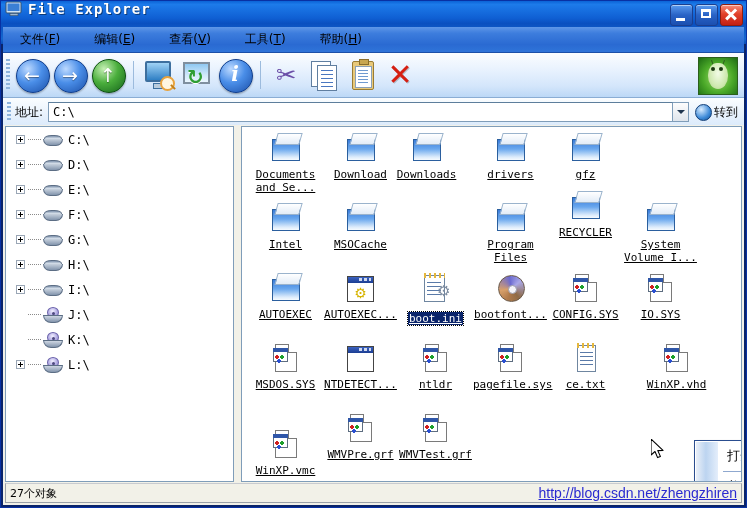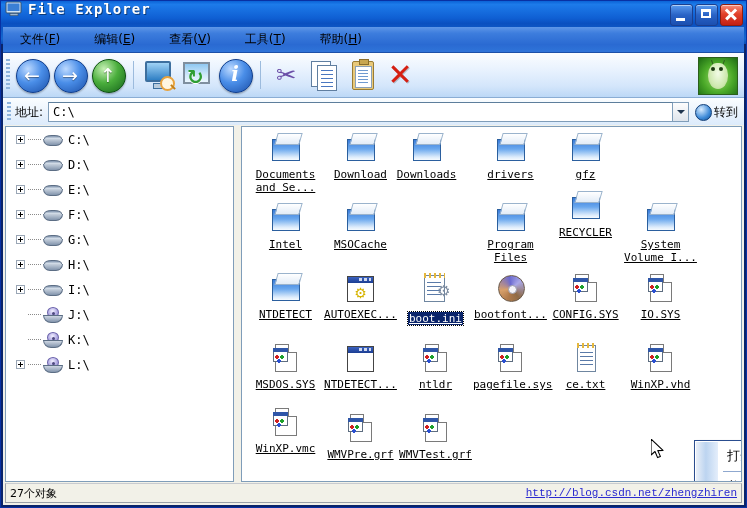--- a/index.html
+++ b/index.html
@@ -228,21 +228,21 @@
     font-family:"DejaVu Sans","Liberation Sans",sans-serif;font-size:13px;color:#000;cursor:default;z-index:2;}
   .ctxsep{position:relative;height:1px;background:#8fa8cf;margin:2px 4px 2px 28px;z-index:2;}
 
   
   #statusbar{
     position:absolute;left:2px;right:2px;bottom:2px;height:20px;
     background:#f2f1e8;border:1px solid #9aa0a8;border-top-color:#c8cbd0;box-sizing:border-box;
     display:flex;align-items:center;justify-content:space-between;padding:0 4px;
   }
   #status-text{font-family:"DejaVu Sans","Liberation Sans",sans-serif;font-size:11px;color:#000;}
-  #status-link{font-family:Liberation Mono, monospace;font-size:11px;color:#2a2ad0;text-decoration:underline;cursor:pointer;}
+  #status-link{font-family:Liberation Sans, sans-serif;font-size:14px;color:#2a2ad0;text-decoration:underline;cursor:pointer;}
 </style>
 </head>
 <body>
 
 <div id="window">
 
   <div id="titlebar">
     <div id="title-icon">
       <svg width="18" height="16" viewBox="0 0 18 16">
         <rect x="1" y="1" width="15" height="11" rx="1" fill="#cfe3f6" stroke="#33506e"></rect>
@@ -519,21 +519,21 @@
               </div>
             <div class="flabel">System
 Volume I...</div>
             </div>
 
           <div class="fitem" style="left:6px;top:146px;">
             <div class="ficon ic-folder">
                 <div class="back"></div>
                 <div class="flap"></div>
               </div>
-            <div class="flabel">NTDETECT</div>
+            <div class="flabel">AUTOEXEC</div>
             </div>
           <div class="fitem" style="left:81px;top:146px;">
             <div class="ficon ic-exe">
                 <div class="win"></div>
                 <div class="tbar"></div>
                 <div class="gear">⚙</div>
               </div>
             <div class="flabel">AUTOEXEC...</div>
             </div>
           <div class="fitem selected" style="left:156px;top:146px;">
@@ -624,35 +624,35 @@
             <div class="flabel">pagefile.sys</div>
             </div>
           <div class="fitem" style="left:306px;top:216px;">
             <div class="ficon ic-txt">
                 <div class="pad"></div>
                 <div class="rings"></div>
                 <div class="lines"></div>
               </div>
             <div class="flabel">ce.txt</div>
             </div>
-          <div class="fitem" style="left:381px;top:216px;">
+          <div class="fitem" style="left:397px;top:216px;">
             <div class="ficon">
                 <div class="ic-file">
                   <div class="fold"></div>
                 </div>
               <div class="ic-sys">
                   <div class="win"></div>
                   <div class="tbar"></div>
                   <div class="dots"></div>
                 </div>
               </div>
             <div class="flabel">WinXP.vhd</div>
             </div>
 
-          <div class="fitem" style="left:6px;top:280px;">
+          <div class="fitem" style="left:6px;top:302px;">
             <div class="ficon">
                 <div class="ic-file">
                   <div class="fold"></div>
                 </div>
               <div class="ic-sys">
                   <div class="win"></div>
                   <div class="tbar"></div>
                   <div class="dots"></div>
                 </div>
               </div>

